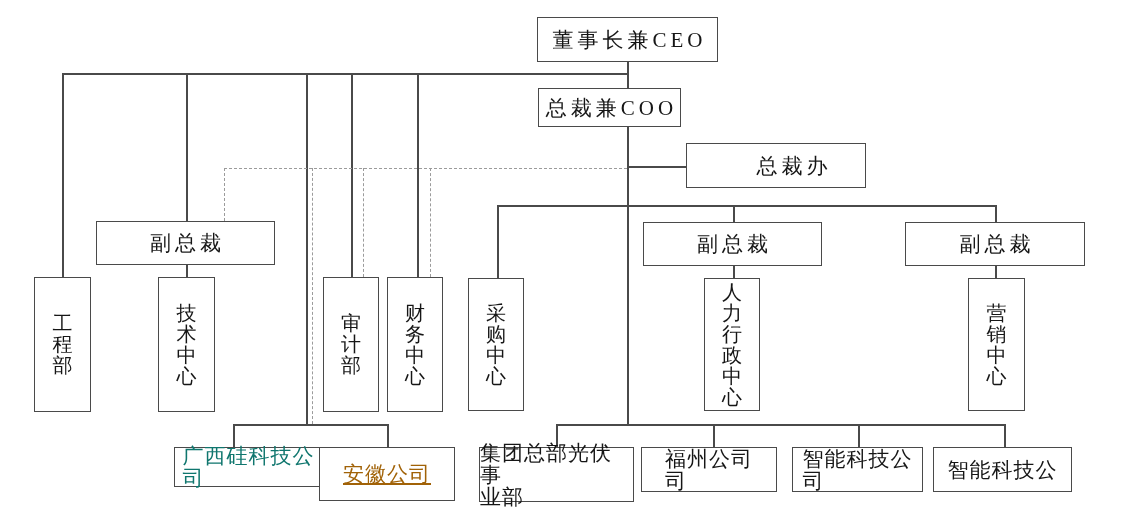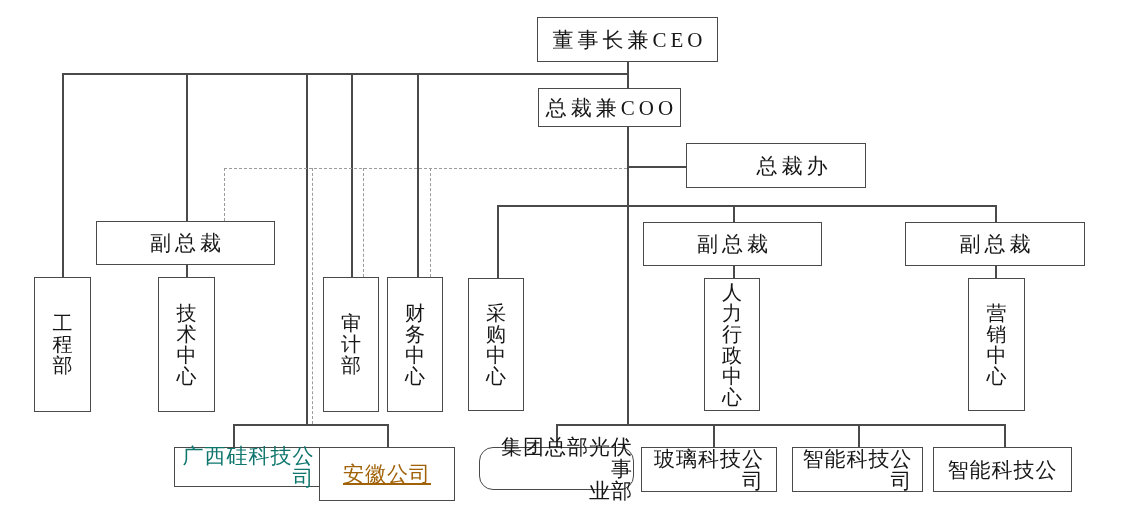--- a/index.html
+++ b/index.html
@@ -20,21 +20,21 @@
     overflow: hidden;
   }
   .node {
     position: absolute;
     box-sizing: border-box;
     border: 1.5px solid #4a4a4a;
     background: #ffffff;
     display: flex;
     align-items: center;
     justify-content: center;
-    text-align: right;
+    text-align: left;
     color: #161616;
     font-size: 21px;
     line-height: 22px;
     letter-spacing: 1px;
     white-space: pre-line;
     z-index: 2;
   }
   .node.spread {
     letter-spacing: 4px;
     text-indent: 4px; 
@@ -117,20 +117,20 @@
 政
 中
 心</div>
     <div class="node vertical" style="left: 968px; top: 278px; width: 57px; height: 133px; border-color: rgb(74, 74, 74); color: rgb(22, 22, 22);">营
 销
 中
 心</div>
     <div class="node" style="left: 174px; top: 447px; width: 149px; height: 40px; border-color: rgb(74, 74, 74); color: #0f766e;">广西硅科技公
 司</div>
     <div class="node" style="left: 319px; top: 447px; width: 136px; height: 54px; border-color: rgb(74, 74, 74); color: #a16207; text-decoration: underline;">安徽公司</div>
-    <div class="node" style="left: 479px; top: 447px; width: 155px; height: 43px; border-color: rgb(74, 74, 74); color: rgb(22, 22, 22); border-radius: 14px;">集团总部光伏事
+    <div class="node" style="left: 479px; top: 447px; width: 155px; height: 55px; border-color: rgb(74, 74, 74); color: rgb(22, 22, 22);">集团总部光伏事
 业部</div>
-    <div class="node" style="left: 641px; top: 447px; width: 136px; height: 45px; border-color: rgb(74, 74, 74); color: rgb(22, 22, 22);">玻璃科技公
+    <div class="node" style="left: 641px; top: 447px; width: 136px; height: 45px; border-color: rgb(74, 74, 74); color: rgb(22, 22, 22);">福州公司
 司</div>
     <div class="node" style="left: 792px; top: 447px; width: 131px; height: 45px; border-color: rgb(74, 74, 74); color: rgb(22, 22, 22);">智能科技公
 司</div>
     <div class="node" style="left: 933px; top: 447px; width: 139px; height: 45px; border-color: rgb(74, 74, 74); color: rgb(22, 22, 22);">智能科技公</div>
   </div>
 
 </body></html>

